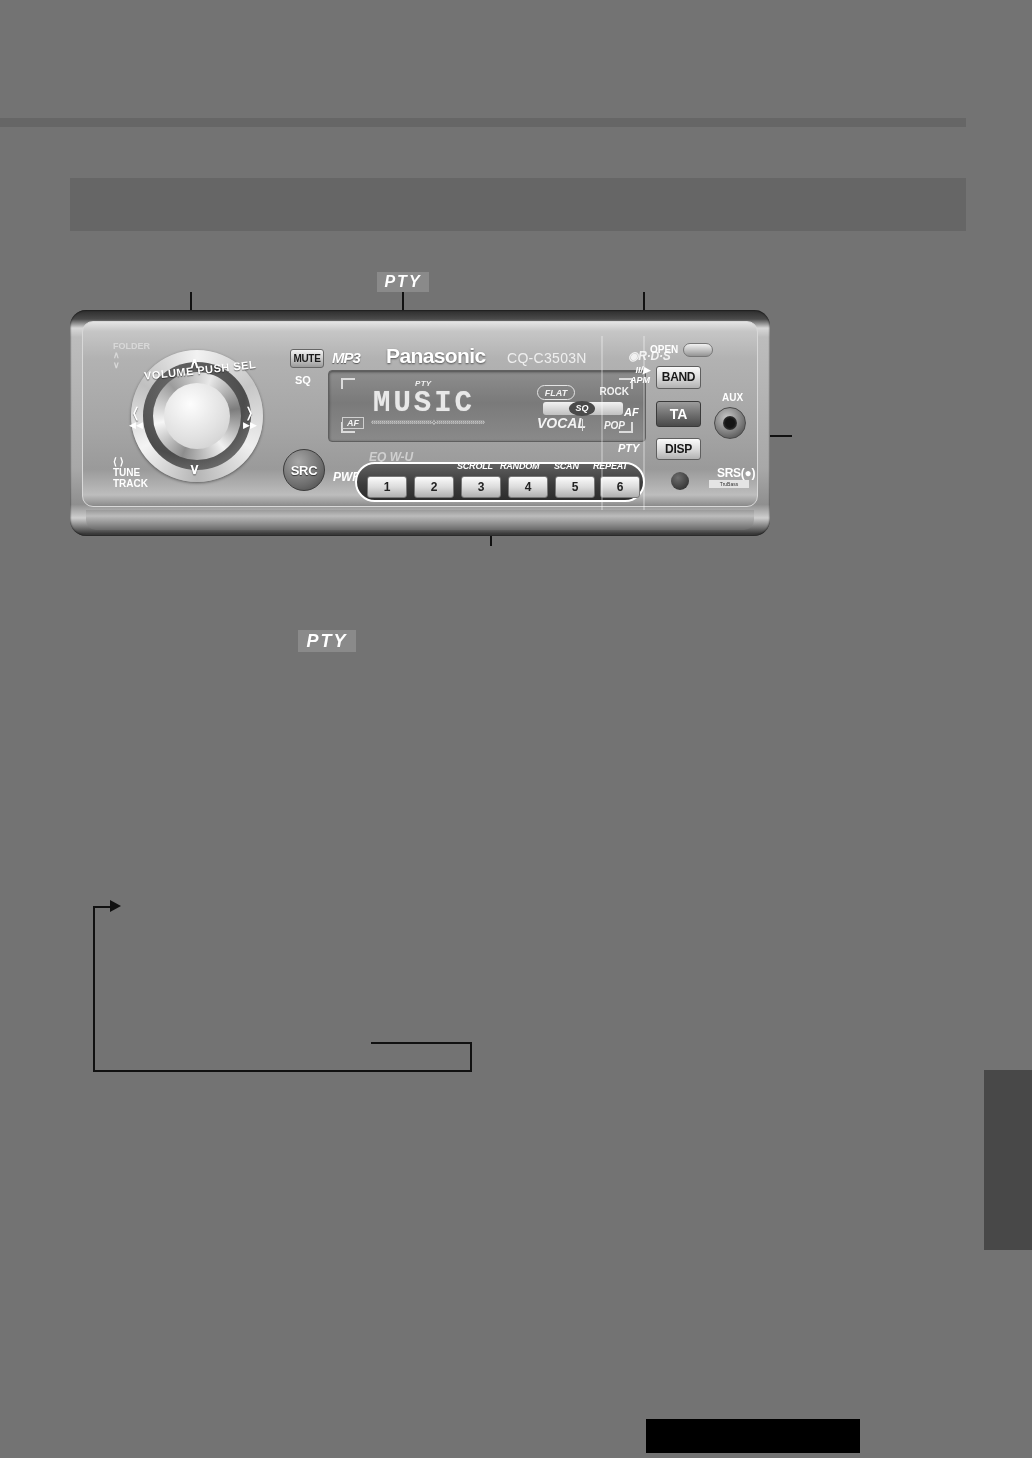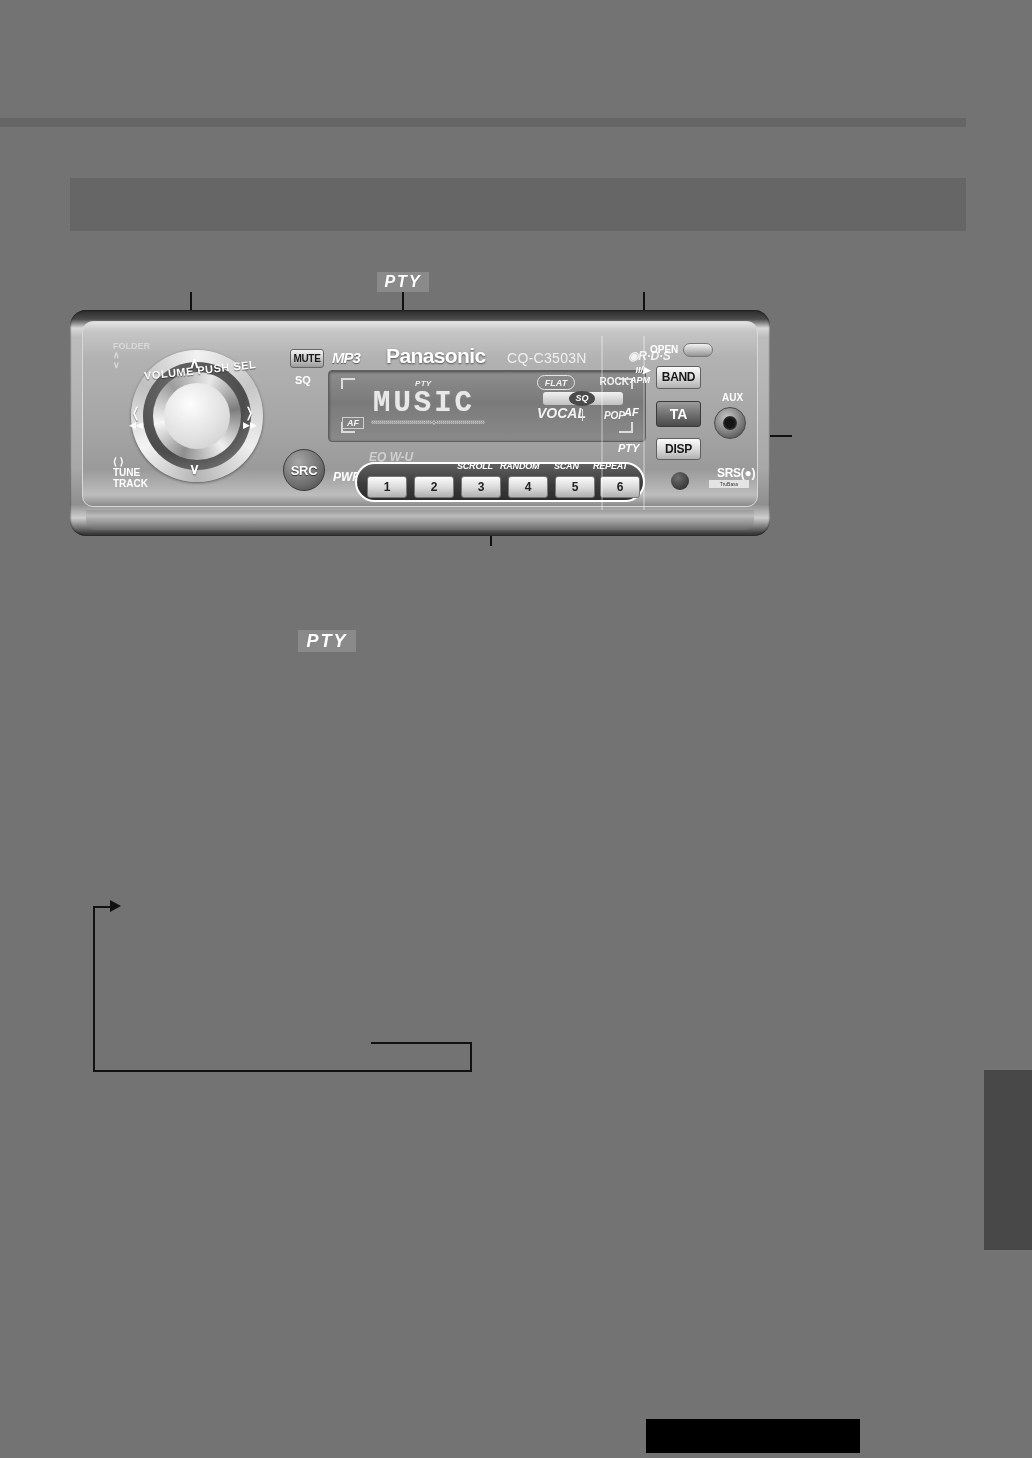--- a/index.html
+++ b/index.html
@@ -205,21 +205,21 @@
   }
   .lcd-af {
     position: absolute; left: 13px; bottom: 12px; width: 22px; height: 12px;
     color: #f2f2f2; font-size: 9px; font-weight: bold; font-style: italic;
     text-align: center; line-height: 11px; border: 1px solid #cfcfcf;
   }
   .lcd-bar {
     position: absolute; left: 42px; bottom: 11px; width: 190px; height: 13px;
     color: #dcdcdc; font-size: 9px; letter-spacing: -1px; overflow: hidden; white-space: nowrap;
   }
-  .sq-cluster { position: absolute; right: 16px; top: 4px; width: 92px; height: 46px; }
+  .sq-cluster { position: absolute; right: 16px; top: 14px; width: 92px; height: 46px; }
   .sq-flat {
     position: absolute; left: 0; top: 0; width: 38px; height: 15px;
     border: 1px solid #e4e4e4; border-radius: 8px; color: #f2f2f2;
     font-size: 9px; font-weight: bold; font-style: italic; text-align: center; line-height: 14px;
   }
   .sq-rock   { position: absolute; right: 0; top: 1px;  color:#f2f2f2; font-size: 10px; font-weight: bold; }
   .sq-vocal  { position: absolute; left: 0; bottom: 0;  color:#f2f2f2; font-size: 14px; font-weight: bold; font-style: italic; }
   .sq-pop    { position: absolute; right: 4px; bottom: 0; color:#f2f2f2; font-size: 10px; font-weight: bold; font-style: italic; }
   .sq-mid {
     position: absolute; left: 6px; top: 17px; width: 80px; height: 13px;

